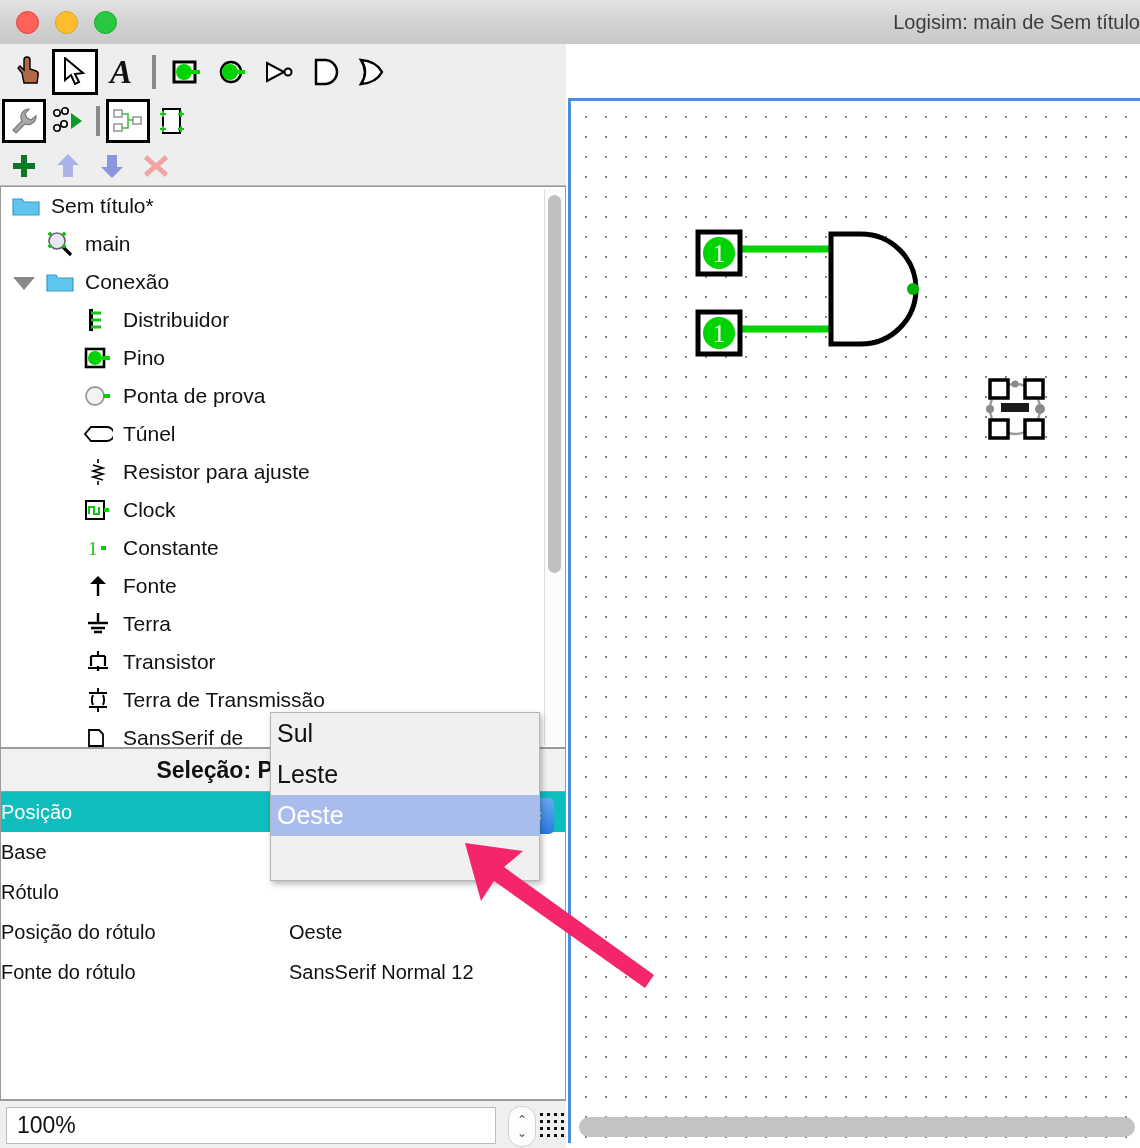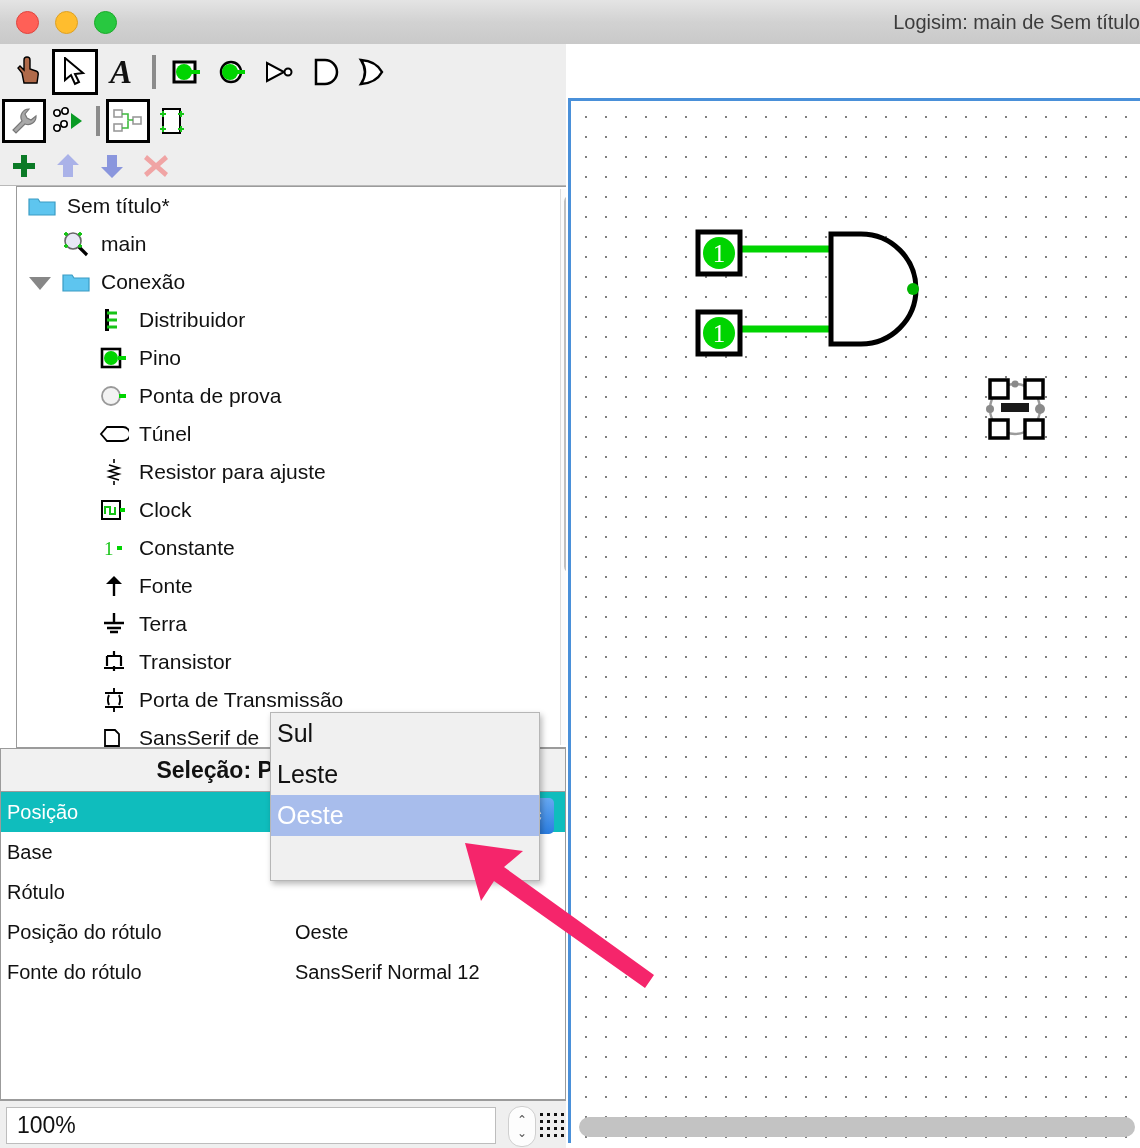--- a/index.html
+++ b/index.html
@@ -40,21 +40,21 @@
     width:46px;height:46px;display:flex;align-items:center;justify-content:center;
     position:relative;box-sizing:border-box;
   }
   .tbtn.sel{border:3px solid #000;background:#fff;}
   .tdiv{width:4px;height:34px;background:#8b8b8b;margin:0 8px;}
   .tbtn2{width:44px;height:44px;display:flex;align-items:center;justify-content:center;box-sizing:border-box;}
   .tbtn2.sel{border:3px solid #000;background:#fff;}
 
   
   .tree{
-    position:absolute;left:16px;top:186px;width:566px;height:562px;
+    position:absolute;left:0;top:186px;width:566px;height:562px;
     background:#ffffff;border:1px solid #9b9b9b;box-sizing:border-box;
     overflow:hidden;
   }
   .tnode{
     display:flex;align-items:center;height:38px;font-size:21px;color:#111;
     white-space:nowrap;
   }
   .tnode .ticon{width:34px;height:30px;display:flex;align-items:center;justify-content:center;margin-right:8px;flex:0 0 auto;}
   .lvl0{padding-left:8px;}
   .lvl1{padding-left:42px;}
@@ -76,21 +76,21 @@
   .prop-head{
     height:42px;line-height:42px;text-align:center;
     font-size:23px;font-weight:bold;color:#111;
     background:#f1f1f1;border-bottom:1px solid #9b9b9b;position:relative;
     overflow:hidden;white-space:nowrap;
   }
   .prow{
     display:flex;height:40px;align-items:center;font-size:20px;color:#111;
     position:relative;
   }
-  .prow .pk{width:280px;padding-left:6px;white-space:nowrap;overflow:hidden;}
+  .prow .pk{width:280px;white-space:nowrap;overflow:hidden;}
   .prow .pv{flex:1;padding-left:8px;white-space:nowrap;overflow:hidden;}
   .prow.active{background:#0fbdbd;}
   .prow.active .pk,.prow.active .pv{color:#ffffff;}
 
   
   .combo-btn{
     position:absolute;left:524px;top:798px;width:30px;height:36px;
     background:linear-gradient(to bottom,#66a8f2 0%,#2b7de0 100%);
     border-radius:5px;
   }
@@ -383,21 +383,21 @@
           </svg>
       </span>
       <span>Transistor</span>
     </div>
     <div class="tnode lvl2">
       <span class="ticon">
         <svg width="26" height="26" viewBox="0 0 26 26">
             <path d="M13 1 v4 M4 6 h18 M8 8 a6 9 0 0 0 0 10 M18 8 a6 9 0 0 1 0 10 M4 20 h18 M13 21 v4" stroke="#000" stroke-width="1.9" fill="none"></path>
           </svg>
       </span>
-      <span>Porta de Transmissão</span>
+      <span>Terra de Transmissão</span>
     </div>
     <div class="tnode lvl2">
       <span class="ticon">
         <svg width="26" height="24" viewBox="0 0 26 24">
             <path d="M4 4 h10 l4 4 v12 h-14 Z" fill="#fff" stroke="#000" stroke-width="1.8"></path>
           </svg>
       </span>
       <span>SansSerif de</span>
     </div>
 

